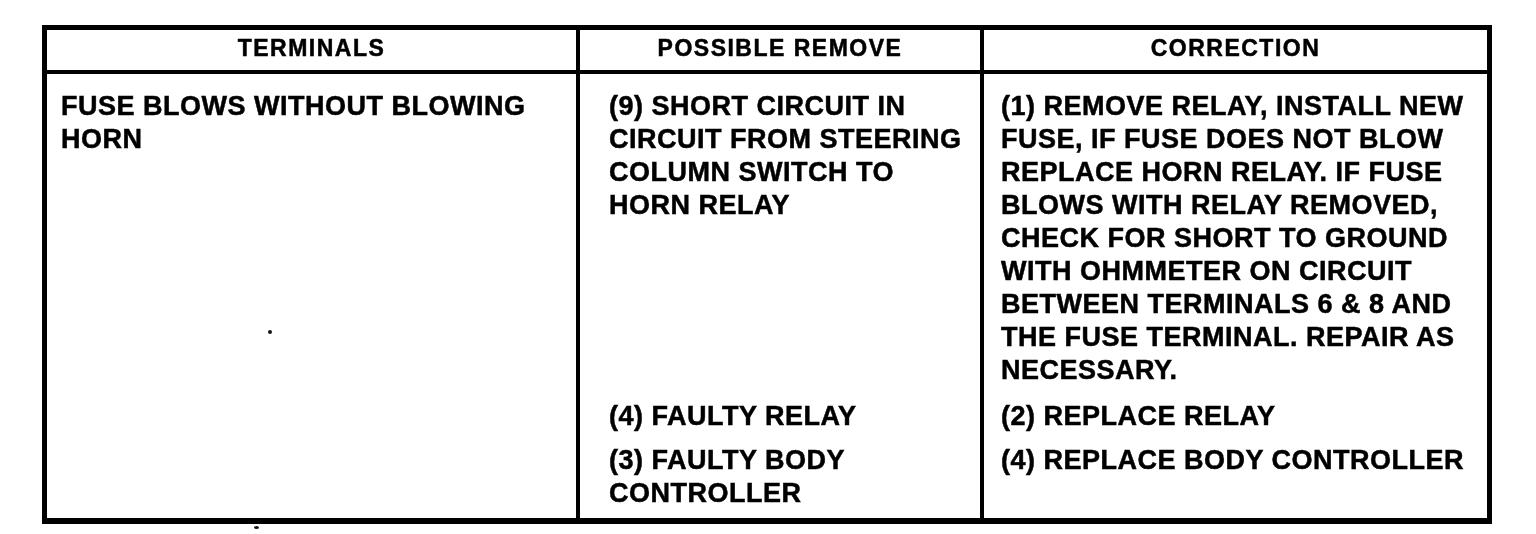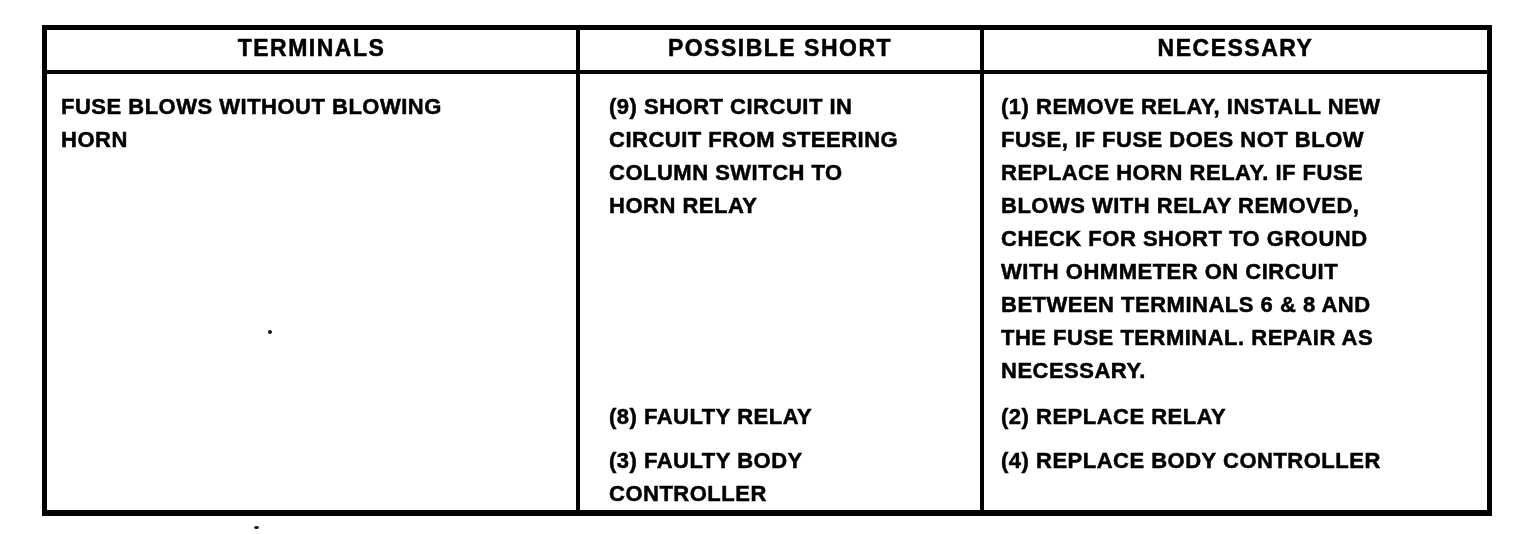--- a/index.html
+++ b/index.html
@@ -35,33 +35,33 @@
     height: 44px;
     font-size: 23px;
     letter-spacing: 1.5px;
     text-align: center;
     vertical-align: middle;
     border-bottom: 4px solid #000;
     padding: 0 0 4px 0;
   }
   tbody td {
     vertical-align: top;
-    font-size: 22px;
+    font-size: 27px;
     line-height: 33px;
     letter-spacing: 0.5px;
     white-space: pre-line;
     margin-top: 36px;
   }
   .bl { border-left: 4px solid #000; }
   .col-cond  { padding-left: 14px; padding-right: 16px; }
   .col-cause { padding-left: 29px; padding-right: 12px; }
   .col-corr  { padding-left: 17px; padding-right: 4px;  }
   tr.r1 td { padding-top: 16px; }
   tr.r2 td { padding-top: 12px; }
-  tr.r3 td { padding-top: 10px; padding-bottom: 0; }
+  tr.r3 td { padding-top: 10px; padding-bottom: 8px; }
   .speck {
     position: absolute;
     background: #151515;
     border-radius: 50%;
   }
   .speck-a { left: 268px; top: 330px; width: 4px; height: 4px; }
   .speck-b { left: 254px; top: 526px; width: 5px; height: 3px; }
 </style>
 </head>
 <body>
@@ -70,22 +70,22 @@
 
   <table class="trouble-chart">
     <colgroup>
       <col style="width:529px">
       <col style="width:404px">
       <col style="width:507px">
     </colgroup>
     <thead>
       <tr>
         <th>TERMINALS</th>
-        <th class="bl">POSSIBLE SHORT</th>
-        <th class="bl">NECESSARY</th>
+        <th class="bl">POSSIBLE REMOVE</th>
+        <th class="bl">CORRECTION</th>
       </tr>
     </thead>
     <tbody>
       <tr class="r1">
         <td class="col-cond" rowspan="3">FUSE BLOWS WITHOUT BLOWING
 HORN</td>
         <td class="bl col-cause">(9) SHORT CIRCUIT IN
 CIRCUIT FROM STEERING
 COLUMN SWITCH TO
 HORN RELAY</td>
@@ -93,21 +93,21 @@
 FUSE, IF FUSE DOES NOT BLOW
 REPLACE HORN RELAY. IF FUSE
 BLOWS WITH RELAY REMOVED,
 CHECK FOR SHORT TO GROUND
 WITH OHMMETER ON CIRCUIT
 BETWEEN TERMINALS 6 &amp; 8 AND
 THE FUSE TERMINAL. REPAIR AS
 NECESSARY.</td>
       </tr>
       <tr class="r2">
-        <td class="bl col-cause">(8) FAULTY RELAY</td>
+        <td class="bl col-cause">(4) FAULTY RELAY</td>
         <td class="bl col-corr">(2) REPLACE RELAY</td>
       </tr>
       <tr class="r3">
         <td class="bl col-cause">(3) FAULTY BODY
 CONTROLLER</td>
         <td class="bl col-corr">(4) REPLACE BODY CONTROLLER</td>
       </tr>
     </tbody>
   </table>
 

